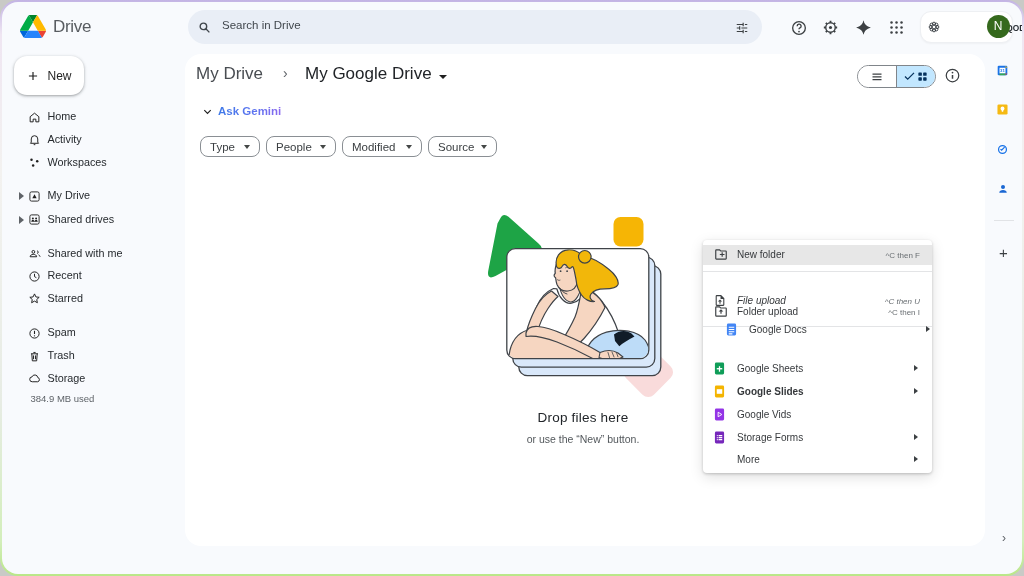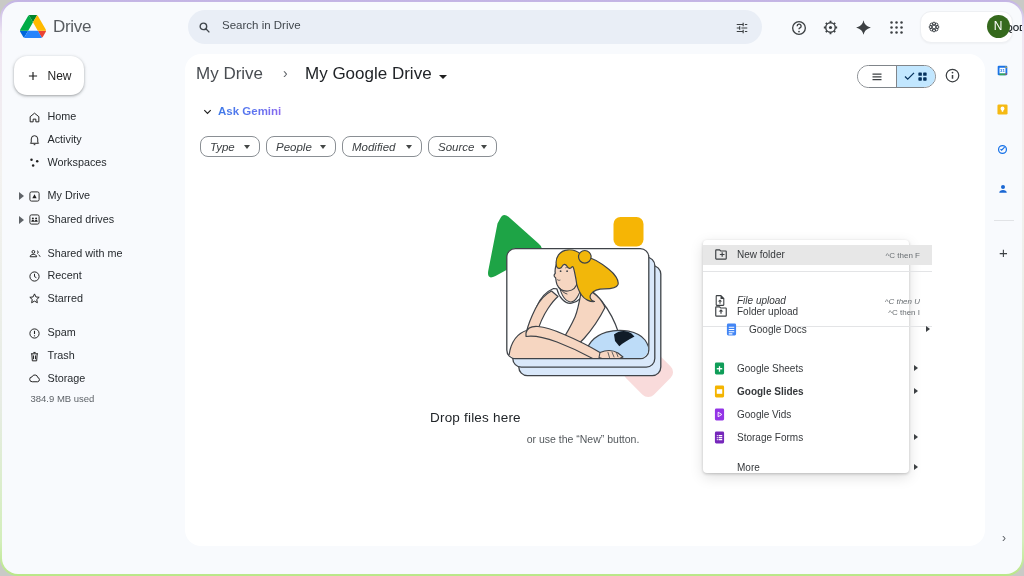--- a/index.html
+++ b/index.html
@@ -43,32 +43,32 @@
   #crumb-caret { left:437px; top:72.5px; width:0; height:0; border-top:4.5px solid #1f1f1f; border-left:4px solid transparent; border-right:4px solid transparent; }
   #view-toggle { left:855px; top:63px; width:79px; height:23px; border:1px solid #80858a; border-radius:12px; display:flex; overflow:hidden; }
   #vt-left { width:39px; background:#fff; border-right:1px solid #80858a; display:flex; align-items:center; justify-content:center; }
   #vt-right { width:39px; background:#c2e7ff; display:flex; align-items:center; justify-content:center; gap:2px; }
   #info-icon { left:943px; top:66px; }
   #gemini-chev { left:200px; top:104px; }
   #gemini-text { left:216px; top:103px; font-size:11.5px; font-weight:bold;
     background:linear-gradient(90deg,#3f7ae8 0%,#5f74f0 60%,#8a68ef 100%);
     -webkit-background-clip:text; background-clip:text; color:transparent; }
   .chip { top:134px; height:21px; border:1px solid #8a8f94; border-radius:8px; background:#fff;
-    display:flex; align-items:center; padding:0 9px; font-size:11.5px; color:#3c4043;font-style:italic; }
+    display:flex; align-items:center; padding:0 9px; font-size:11.5px; color:#3c4043; }
   .chip .dd { width:0; height:0; border-top:4px solid #444746; border-left:3.5px solid transparent; border-right:3.5px solid transparent; margin-left:auto; }
   #chip-type { left:198px; width:60px; }
   #chip-people { left:264px; width:70px; }
   #chip-modified { left:340px; width:80px; }
   #chip-source { left:426px; width:69px; }
 
-  #drop-title { left:428px; top:408px; width:306px; text-align:left; font-size:13.5px; font-weight:500; color:#212529; letter-spacing:0.2px; }
+  #drop-title { left:428px; top:408px; width:306px; text-align:center; font-size:13.5px; font-weight:500; color:#212529; letter-spacing:0.2px; }
   #drop-sub { left:428px; top:431px; width:306px; text-align:center; font-size:10.5px; color:#53585c; }
 
   
-  #menu { left:701px; top:238px; width:206px; height:233px; background:#fff; border-radius:4px;
+  #menu { left:701px; top:238px; width:229px; height:233px; background:#fff; border-radius:4px;
     box-shadow:0 1px 3px rgba(0,0,0,0.2), 0 4px 14px rgba(0,0,0,0.13); }
   .mrow { position:absolute; left:0; width:229px; height:20px; }
   .mrow .mic { position:absolute; left:11px; top:3px; }
   .mrow .mtx { position:absolute; left:34px; top:4px; font-size:10px; color:#36393c; }
   .mrow .msc { position:absolute; right:12px; top:6px; font-size:8px; color:#6a6f73; }
   .mrow .marr { position:absolute; right:14.5px; top:6px; width:0; height:0; border-left:4.5px solid #3c4043; border-top:3.5px solid transparent; border-bottom:3.5px solid transparent; }
   .mdiv { position:absolute; left:0; width:229px; height:1px; background:#e3e4e6; }
 
   
   .rsicon { left:995px; }
@@ -386,21 +386,21 @@
       <svg class="mic" width="11" height="13" viewBox="0 0 24 28">
           <rect x="2" y="1" width="20" height="26" rx="3" fill="#7627bb"></rect>
           <path d="M10 8.5h8v2.6h-8zM10 13h8v2.6h-8zM10 17.5h8v2.6h-8z" fill="#fff"></path>
           <circle cx="7.2" cy="9.8" r="1.3" fill="#fff"></circle>
           <circle cx="7.2" cy="14.3" r="1.3" fill="#fff"></circle>
           <circle cx="7.2" cy="18.8" r="1.3" fill="#fff"></circle>
         </svg>
       <span class="mtx">Storage Forms</span>
         <span class="marr"></span>
     </div>
-    <div class="mrow" style="top:210px;margin-top:8px;">
+    <div class="mrow" style="top:210px;">
       <span class="mtx">More</span>
         <span class="marr"></span>
     </div>
   </div>
 
   <svg class="abs rsicon" style="top:62.5px" width="11" height="11" viewBox="0 0 24 24">
       <rect x="1.5" y="1.5" width="21" height="21" rx="2.5" fill="#1a73e8"></rect>
       <rect x="5.5" y="6" width="13" height="12.5" fill="#fff"></rect>
       <text x="12" y="16" font-size="9.5" fill="#1a73e8" text-anchor="middle" font-family="Liberation Sans" font-weight="bold">31</text>
       <path d="M5.5 18.5h13v4h-13z" fill="#34a853"></path>

